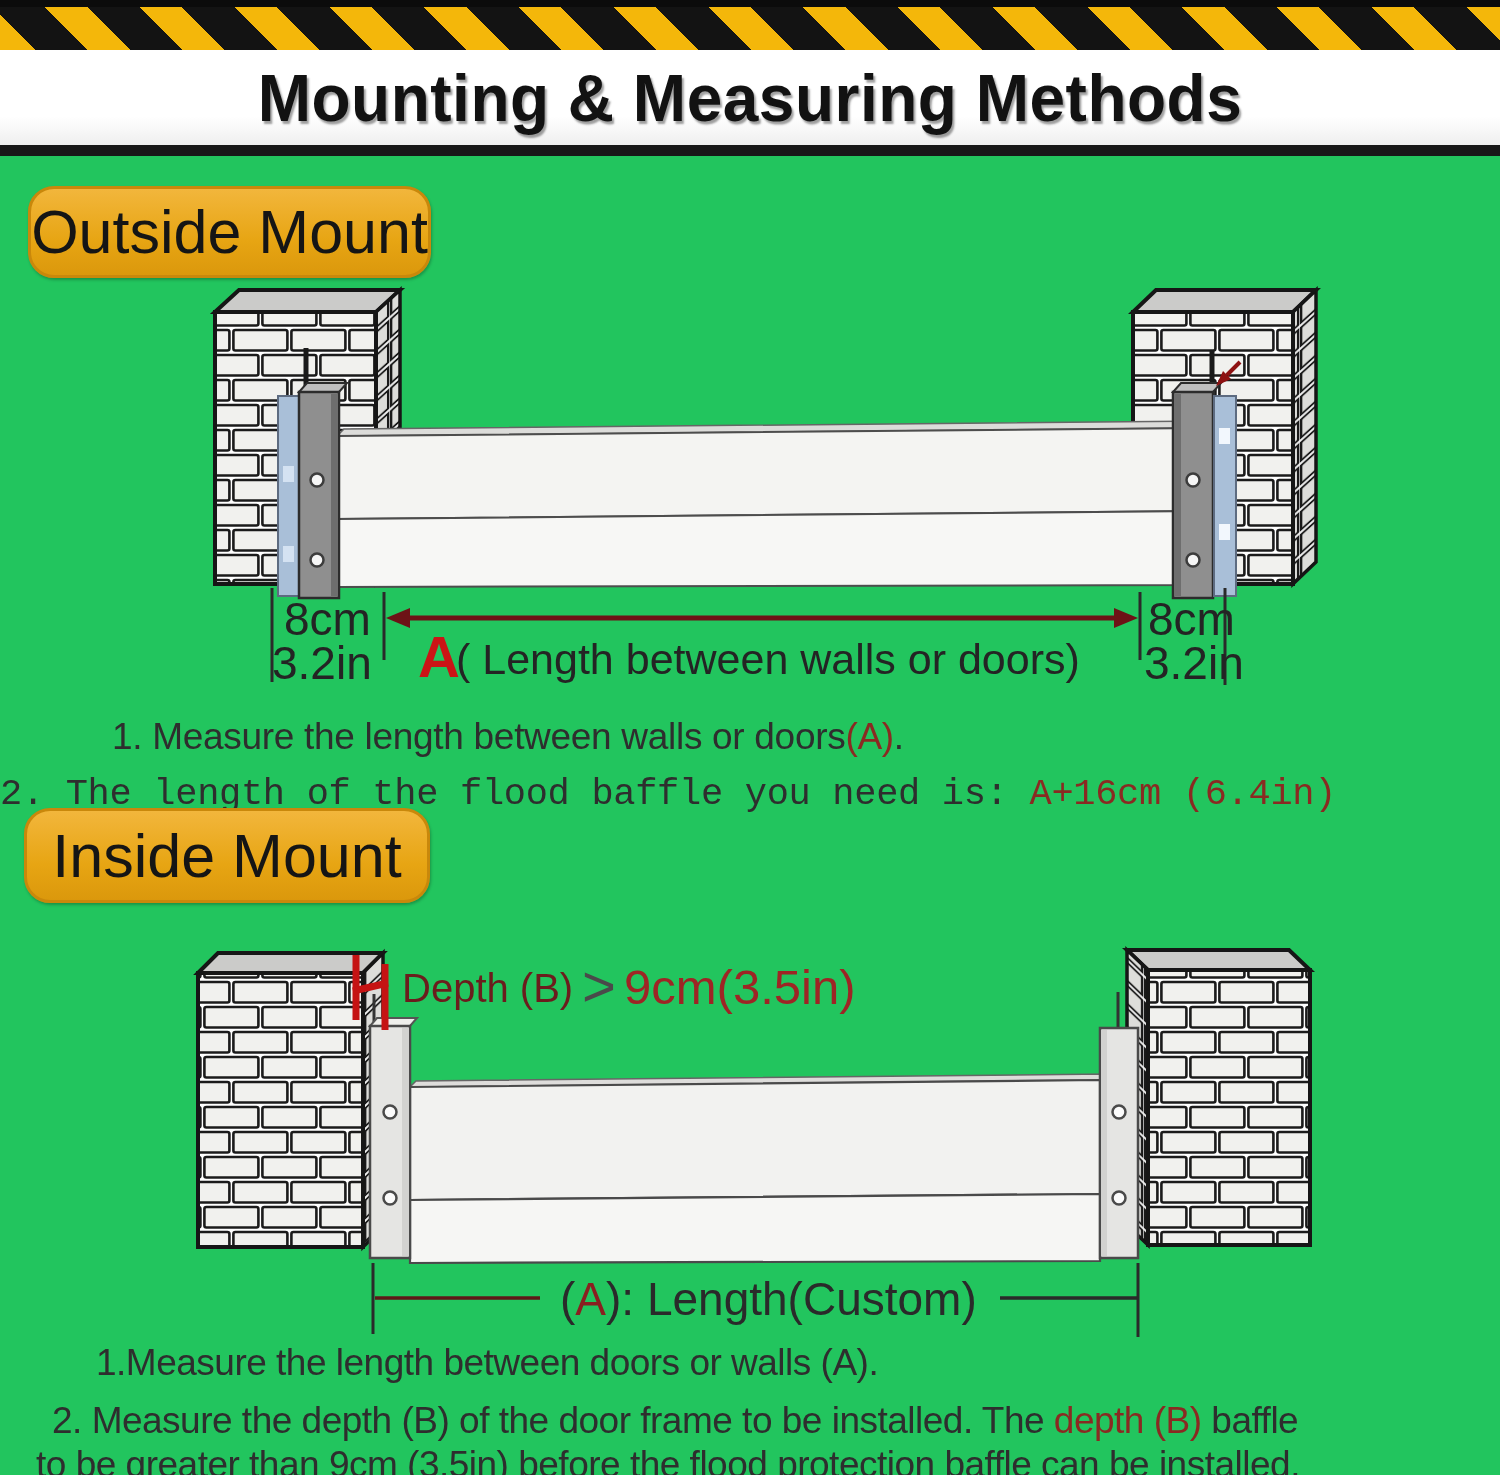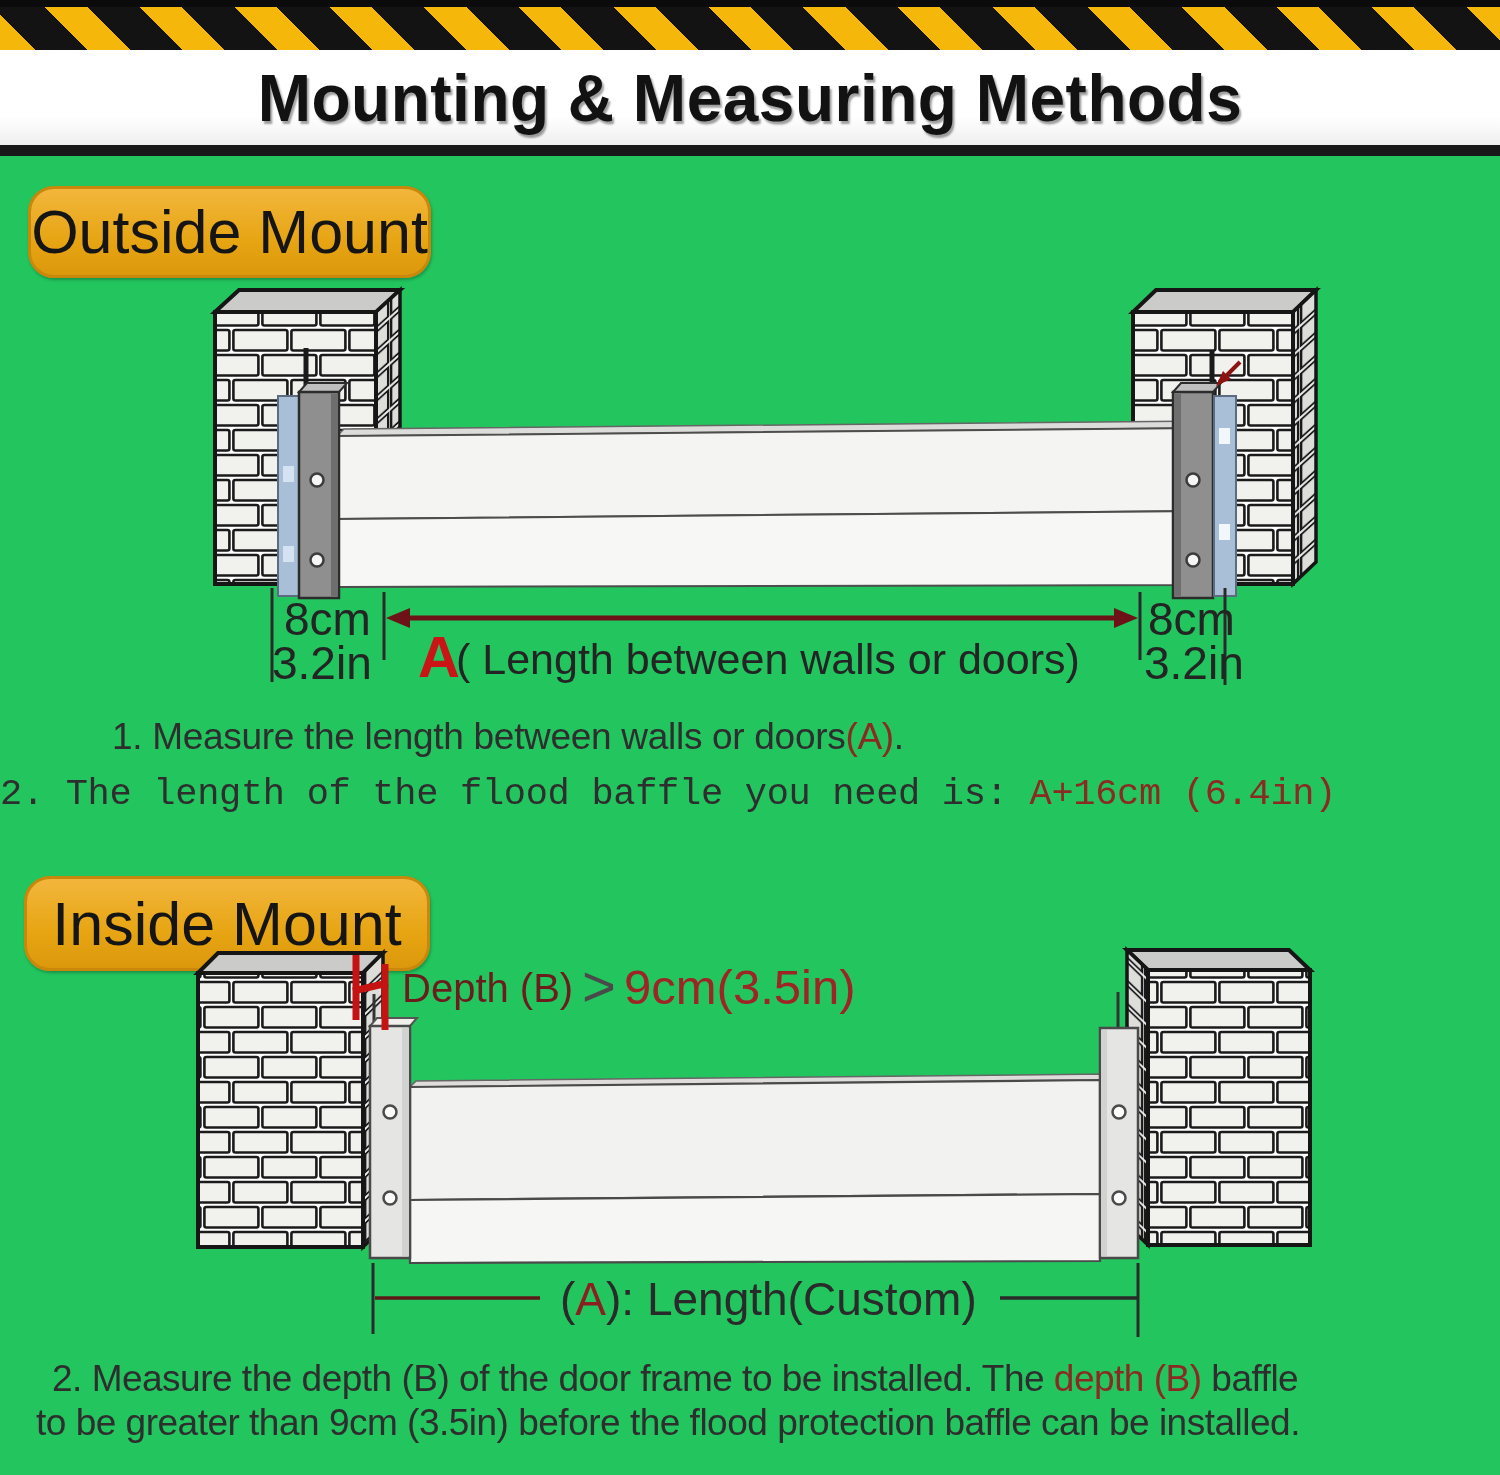--- a/index.html
+++ b/index.html
@@ -15,21 +15,21 @@
   .title-band h1{margin:0;font-size:64px;font-weight:700;color:#121212;letter-spacing:.5px;
         transform:scaleY(1.05);text-shadow:2px 3px 2px rgba(45,45,45,.45);}
   .rule{position:absolute;top:145px;left:0;right:0;height:11px;background:#181818;}
 
   
   .badge{position:absolute;display:flex;align-items:center;justify-content:center;
         background:linear-gradient(180deg,#f2b63c,#e7a513 60%,#db980c);
         border:3px solid #c9880b;border-radius:26px;font-size:61px;color:#151515;
         box-shadow:1px 2px 3px rgba(0,0,0,.25);}
   .badge-outside{left:28px;top:186px;width:397px;height:86px;}
-  .badge-inside{left:24px;top:876px;width:400px;height:89px;}
+  .badge-inside{left:24px;top:808px;width:400px;height:89px;}
 
   
   svg.diagram{position:absolute;left:0;}
   .d1{top:278px;width:1500px;height:430px;}
   .d2{top:930px;width:1500px;height:412px;}
   svg text{font-family:"Liberation Sans",sans-serif;fill:#242424;}
   .meas{font-size:46px;}
   .measBig{font-size:43px;}
   .spanA{font-size:58px;font-weight:bold;fill:#cb1416;}
   .depthLabel{font-size:40px;fill:#6b1d1d;}
@@ -224,17 +224,18 @@
     <g>
       <line x1="373" y1="333" x2="373" y2="404" stroke="#2a2a2a" stroke-width="3"></line>
       <line x1="375" y1="368" x2="540" y2="368" stroke="#5e1818" stroke-width="3.5"></line>
       <line x1="1000" y1="368" x2="1137" y2="368" stroke="#2a2a2a" stroke-width="3.5"></line>
       <line x1="1138" y1="333" x2="1138" y2="407" stroke="#2a2a2a" stroke-width="3"></line>
       <text class="lenlabel" x="560" y="385"><tspan fill="#2a2a2a">(</tspan><tspan fill="#8a2020">A</tspan><tspan fill="#2a2a2a">): Length(Custom)</tspan></text>
     </g>
   </svg>
 
   <div class="steps steps-inside">
+    <p class="s1"><span>1.Measure the length between doors or walls (A).</span></p>
     <p class="s2"><span>2. Measure the depth (B) of the door frame to be installed. The </span><span class="maroon">depth (B)</span><span> baffle</span></p>
     <p class="s3"><span>to be greater than 9cm (3.5in) before the flood protection baffle can be installed.</span></p>
   </div>
 
 </div>
 
 </body></html>

